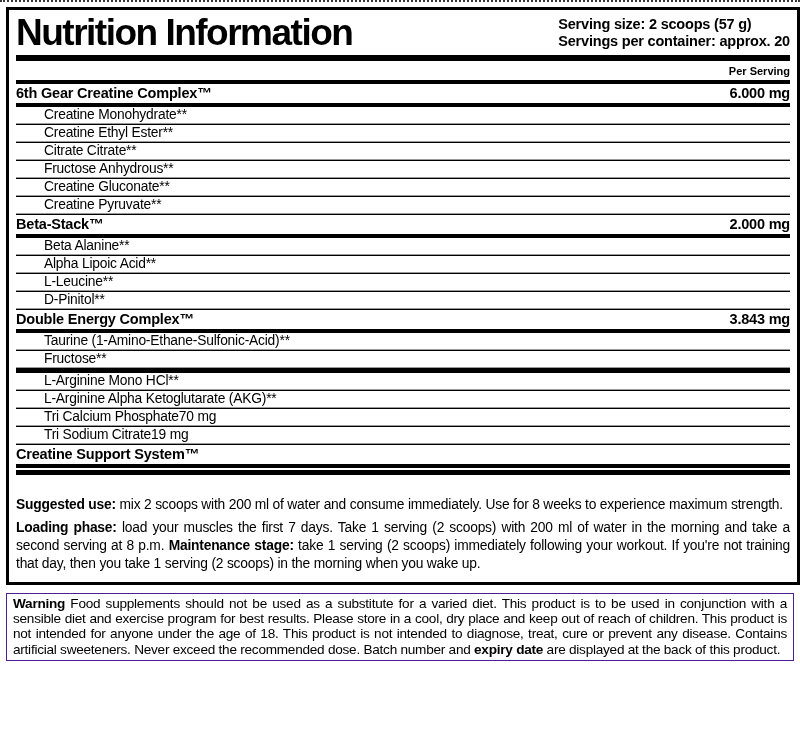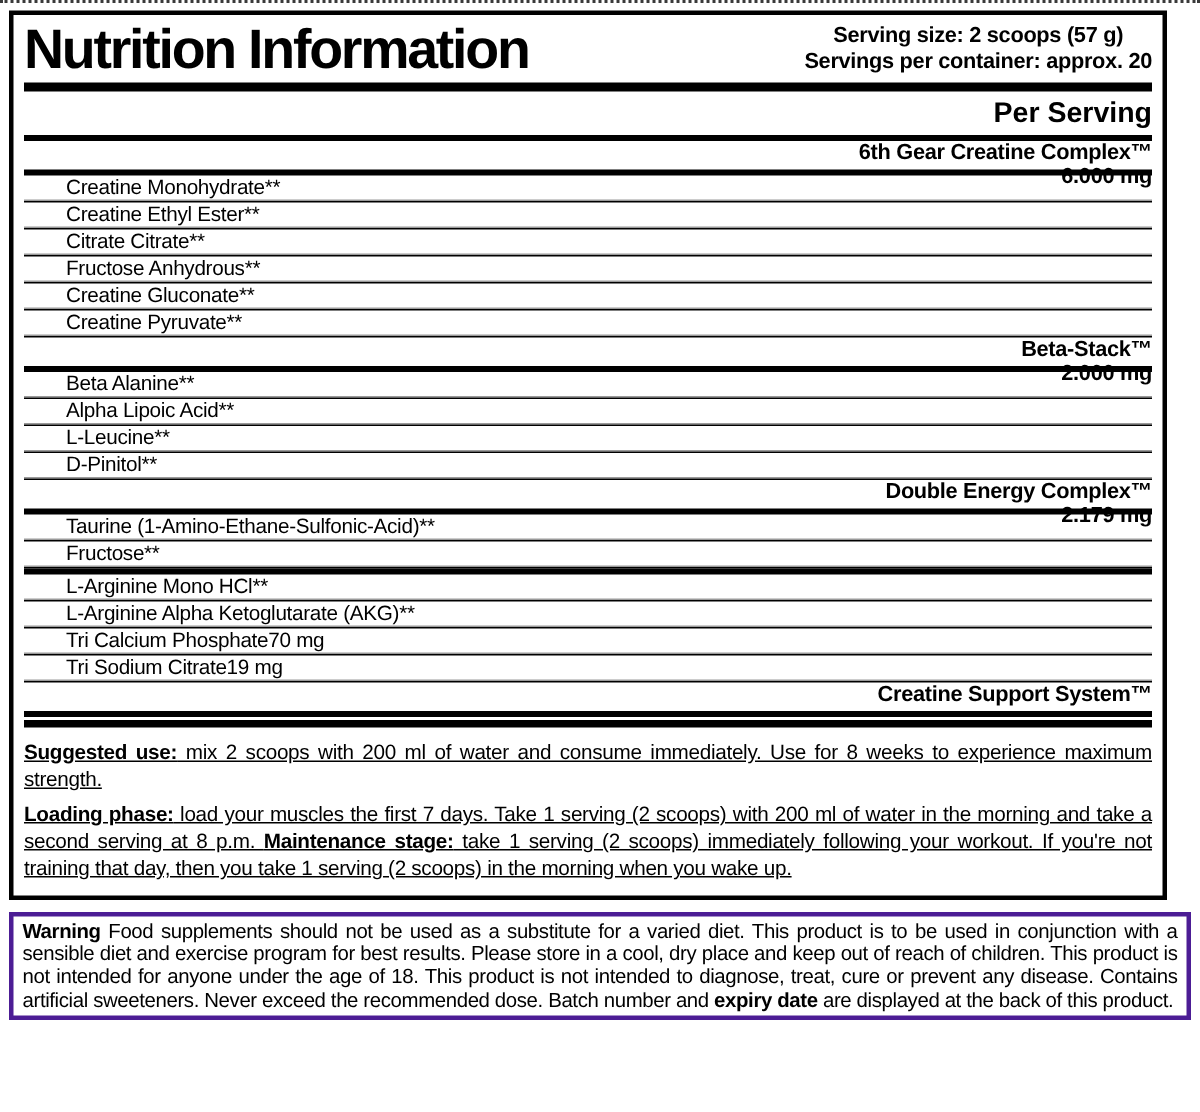--- a/index.html
+++ b/index.html
@@ -9,65 +9,64 @@
     background: #ffffff;
     color: #000;
     font-family: "Liberation Sans", sans-serif;
     overflow: hidden;
   }
   .top-dotted {
     width: 100%;
     border-top: 2px dotted #3a3a3a;
   }
   .main-box {
-    margin: 5px 22px 0 6px;
+    margin: 5px 0 0 6px;
     border: 3px solid #000;
     padding: 2px 7px 5px 7px;
   }
   .header-row {
     display: flex;
     justify-content: space-between;
     align-items: center;
     padding: 1px 0 1px 0;
   }
   .title {
     margin: 0;
     font-size: 37px;
     font-weight: bold;
     letter-spacing: -1.5px;
     line-height: 40px;
     white-space: nowrap;
   }
   .serving-info {
-    text-align: center;
+    text-align: left;
     font-weight: bold;
     font-size: 14.5px;
     line-height: 17.5px;
     letter-spacing: -0.2px;
   }
   .bar { background: #000; width: 100%; }
   .bar-6 { height: 6px; margin: 1px 0 2px 0; }
   .bar-4 { height: 4px; }
   .bar-5 { height: 5px; margin: 2px 0 1px 0; }
   .per-serving {
     text-align: right;
     font-weight: bold;
-    font-size: 19px;
+    font-size: 11px;
     padding: 2px 0 3px 0;
   }
   .sec-header {
     display: flex;
     justify-content: space-between;
     align-items: flex-end;
     font-weight: bold;
     font-size: 14.5px;
     letter-spacing: -0.2px;
     height: 19px;
     padding-bottom: 2px;
-    flex-direction: column;
   }
   .ing-row {
     display: flex;
     align-items: flex-end;
     font-size: 13.8px;
     letter-spacing: -0.2px;
     height: 16px;
     padding-bottom: 1px;
   }
   .ing-name { padding-left: 28px; }
@@ -77,31 +76,31 @@
     border-top: 1px solid #9a9a9a;
     border-bottom: 1px solid #000;
   }
   .note {
     padding: 3px 0 4px 28px;
     font-size: 13.8px;
     line-height: 18.5px;
     letter-spacing: -0.2px;
     text-align: justify;
   }
-  .usage { padding-top: 2px; text-decoration: underline; }
+  .usage { padding-top: 15px; }
   .usage p {
     margin: 5px 0 4px 0;
     font-size: 13.8px;
     line-height: 18px;
     letter-spacing: -0.2px;
     text-align: justify;
   }
   .warning-box {
     margin: 8px 6px 0 6px;
-    border: 3px solid #4c1d95;
+    border: 1px solid #4c1d95;
     padding: 2px 6px 3px 6px;
   }
   .warning-box p {
     margin: 0;
     font-size: 13.6px;
     line-height: 15.2px;
     letter-spacing: -0.25px;
     text-align: justify;
   }
   b { font-weight: bold; }
@@ -183,21 +182,21 @@
           <span class="ing-amt">**</span>
         </div>
         <div class="sep"></div>
         <div class="ing-row">
           <span class="ing-name">D-Pinitol</span>
           <span class="ing-amt">**</span>
         </div>
         <div class="sep"></div>
         <div class="sec-header">
           <span class="sec-name">Double Energy Complex™</span>
-          <span class="sec-amt">2.179 mg</span>
+          <span class="sec-amt">3.843 mg</span>
         </div>
         <div class="bar bar-4"></div>
         <div class="ing-row">
           <span class="ing-name">Taurine (1-Amino-Ethane-Sulfonic-Acid)</span>
           <span class="ing-amt">**</span>
         </div>
         <div class="sep"></div>
         <div class="ing-row">
           <span class="ing-name">Fructose</span>
           <span class="ing-amt">**</span>

